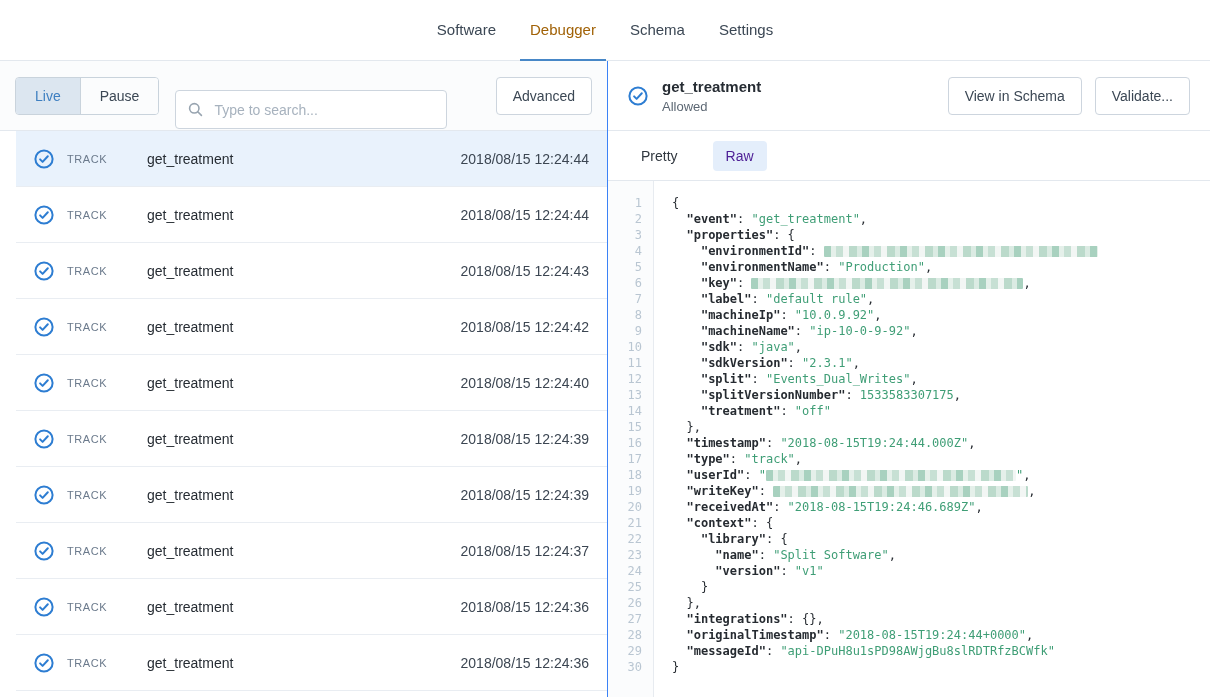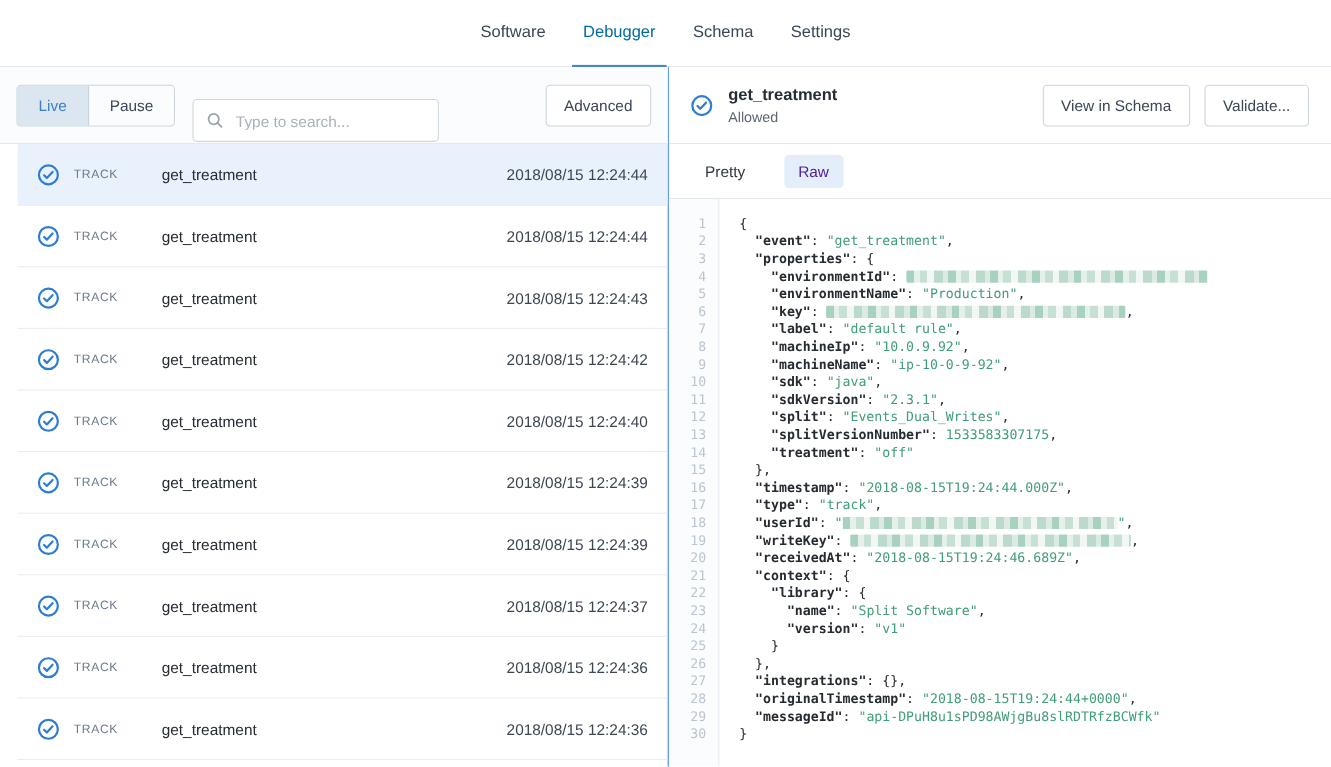--- a/index.html
+++ b/index.html
@@ -4,39 +4,39 @@
 <style>
   * { box-sizing: border-box; }
   html, body { margin:0; padding:0; width:1210px; height:697px; overflow:hidden;
     font-family:"Liberation Sans", sans-serif; color:#30373f; background:#fff; }
 
   
   .topnav { height:61px; border-bottom:1px solid #e3e8ee; display:flex;
     justify-content:center; gap:14px; }
   .nav-tab { display:flex; align-items:center; padding:0 10px; font-size:15px;
     color:#3b4754; border-bottom:2px solid transparent; margin-bottom:-1px; cursor:pointer; }
-  .nav-tab.active { color:#0369a1; border-bottom-color:#4787c7; }
+  .nav-tab.active { color:#a16207; border-bottom-color:#4787c7; }
 
   
   .main { display:flex; height:636px; }
   .left  { width:608px; min-width:608px; border-right:1px solid #3b82f6;
     display:flex; flex-direction:column; }
   .right { flex:1; display:flex; flex-direction:column; min-width:0; }
 
   
   .toolbar { height:70px; border-bottom:1px solid #e3e8ee; display:flex;
     align-items:center; padding:0 15px; background:#fbfcfd; }
   .segmented { display:flex; border:1px solid #c9d3dc; border-radius:4px;
     overflow:hidden; background:#fbfcfd; }
   .seg-btn { padding:10px 19px; font-size:14px; color:#3b4754; background:#fbfcfd;
     cursor:pointer; }
   .seg-btn + .seg-btn { border-left:1px solid #c9d3dc; }
   .seg-btn.active { background:#dce6f0; color:#3e7fc1; }
   .search { display:flex; align-items:center; gap:9px; border:1px solid #cdd5de;
-    border-radius:4px; height:39px; width:224px; padding:0 12px; margin-left:16px;
+    border-radius:4px; height:39px; width:272px; padding:0 12px; margin-left:16px;
     background:#fff;margin-top:28px; }
   .search input { border:none; outline:none; font-size:14px; width:100%;
     font-family:"Liberation Sans", sans-serif; color:#30373f; background:transparent; }
   .search input::placeholder { color:#a7b2be; }
   .btn { border:1px solid #cdd5de; border-radius:4px; background:#fff; font-size:14px;
     color:#3b4754; padding:10px 16px; cursor:pointer; white-space:nowrap; }
   .advanced { margin-left:auto; }
 
   
   .rows { flex:1; overflow:hidden; }

